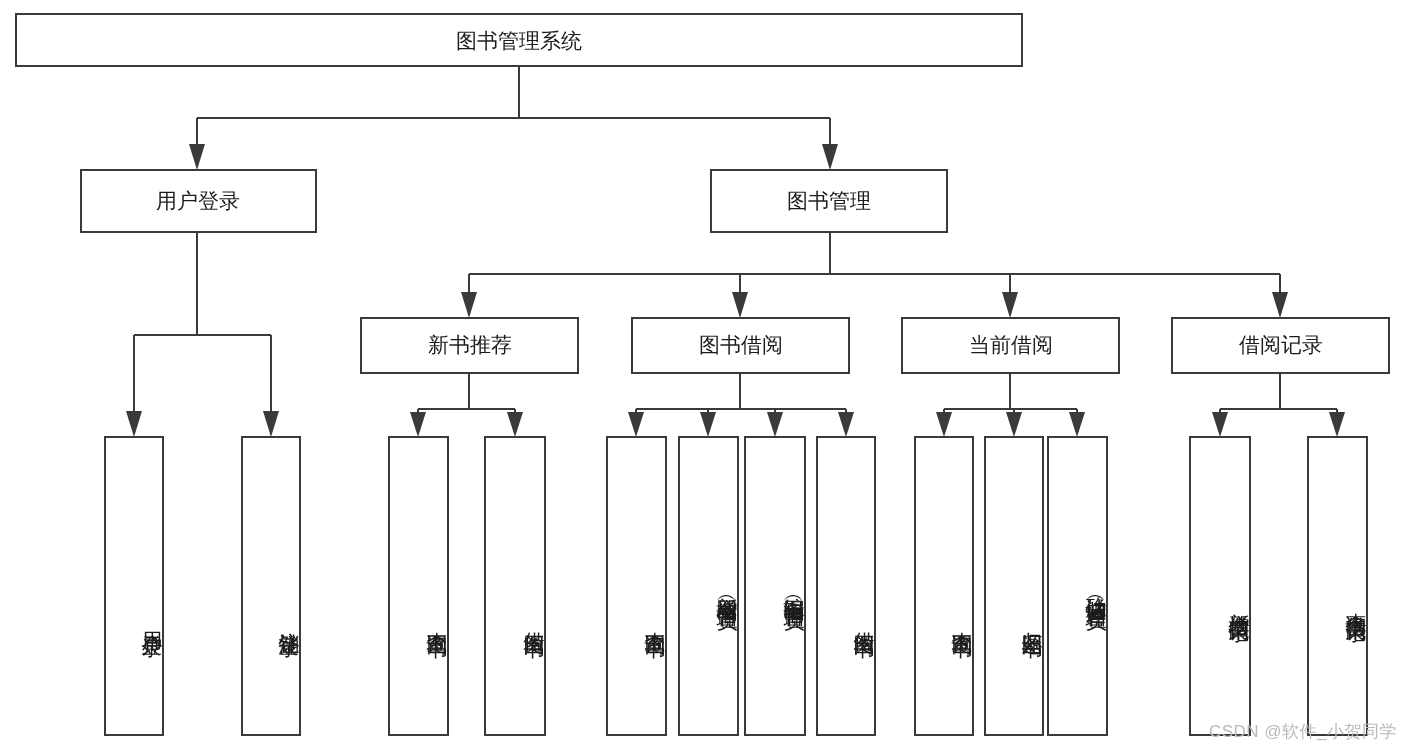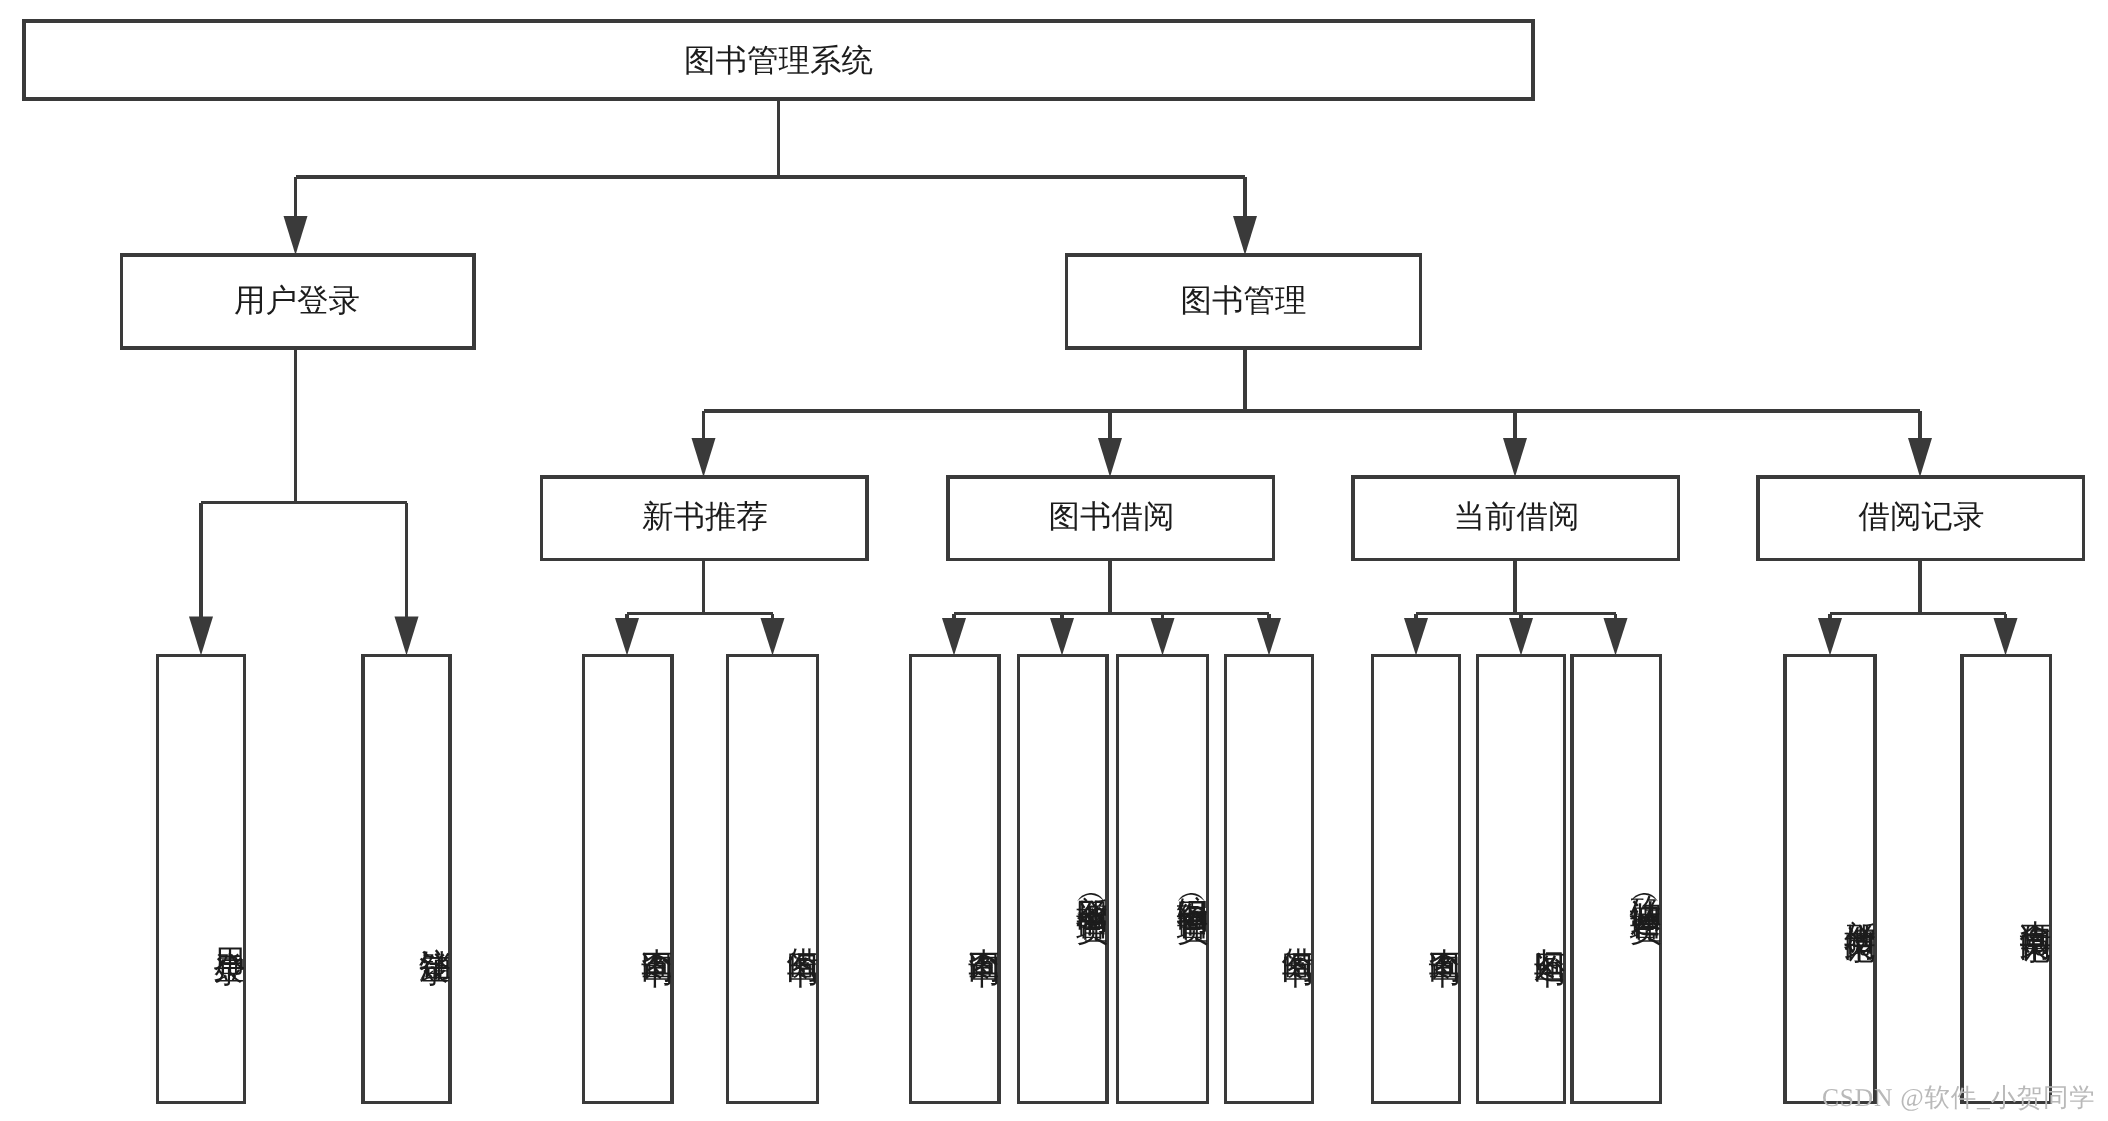--- a/index.html
+++ b/index.html
@@ -63,21 +63,21 @@
     display: flex;
     align-items: flex-start;
     justify-content: center;
     pointer-events: none;
     user-select: none;
   }
   .watermark {
     position: absolute;
     right: 8px;
     bottom: 4px;
-    font-family: Liberation Serif, serif;
+    font-family: Liberation Sans, sans-serif;
     font-size: 17px;
     color: #b9b9b9;
     letter-spacing: 0.5px;
     white-space: nowrap;
   }
 </style>
 </head>
 <body>
 
 <div id="diagram-root">

